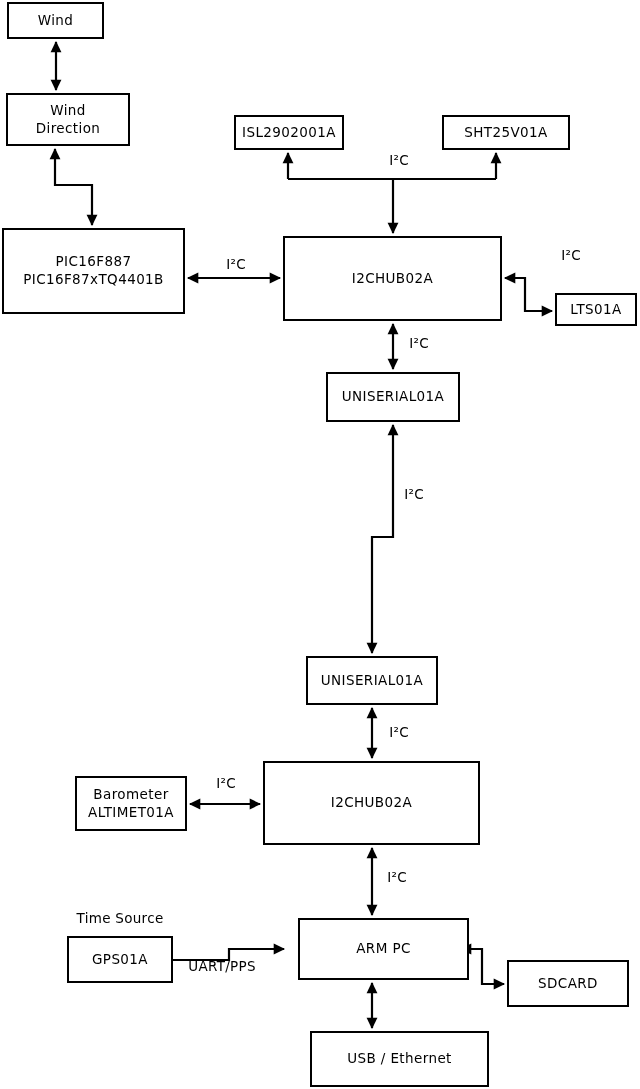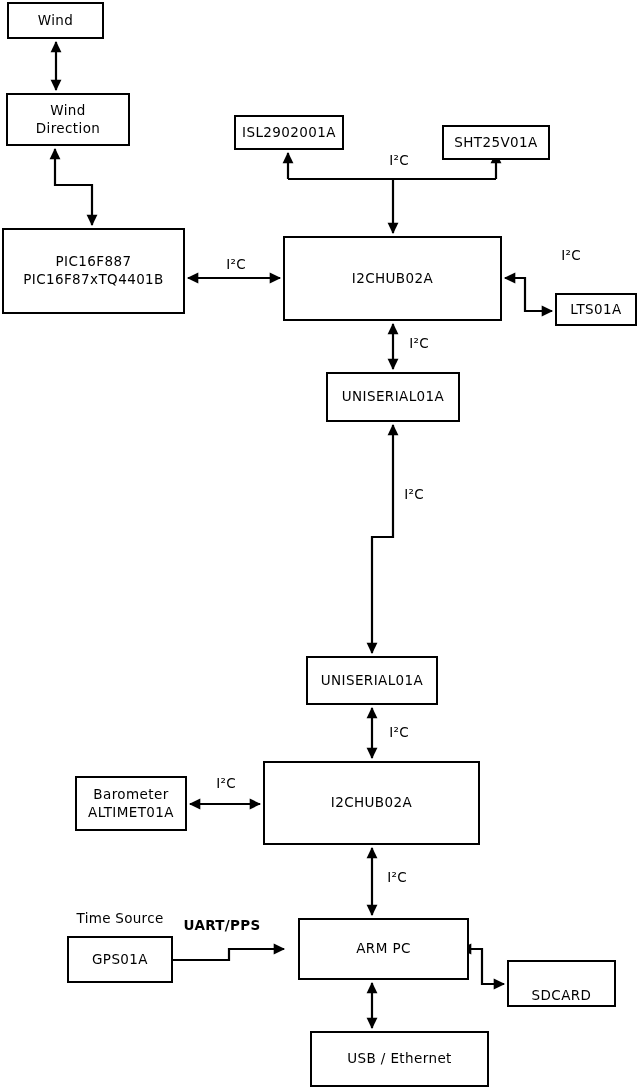--- a/index.html
+++ b/index.html
@@ -30,42 +30,42 @@
     transform:translate(-50%,-50%);
     font-size:13.5px;
     letter-spacing:0.3px;
     white-space:nowrap;
   }
   
   #node-anemo        {left:7px;   top:2px;    width:97px;  height:37px;}
   #node-wind         {left:6px;   top:93px;   width:124px; height:53px;}
   #node-pic          {left:2px;   top:228px;  width:183px; height:86px;}
   #node-isl          {left:234px; top:115px;  width:110px; height:35px;}
-  #node-sht          {left:442px; top:125px;  width:108px; height:35px;}
+  #node-sht          {left:442px; top:115px;  width:128px; height:35px;}
   #node-hub1         {left:283px; top:236px;  width:219px; height:85px;}
   #node-lts          {left:555px; top:293px;  width:82px;  height:33px;}
   #node-uni1         {left:326px; top:372px;  width:134px; height:50px;}
   #node-uni2         {left:306px; top:656px;  width:132px; height:49px;}
   #node-hub2         {left:263px; top:761px;  width:217px; height:84px;}
   #node-baro         {left:75px;  top:776px;  width:112px; height:55px;}
   #node-armpc        {left:287px; top:918px;  width:171px; height:62px;margin-left:11px;}
   #node-gps          {left:67px;  top:936px;  width:106px; height:47px;}
-  #node-sdcard       {left:507px; top:960px;  width:109px; height:47px;justify-content:flex-end;}
+  #node-sdcard       {left:507px; top:960px;  width:122px; height:47px;}
   #node-usb          {left:282px; top:1031px; width:179px; height:56px;margin-left:28px;}
   
   #lbl-i2c-junction   {left:399px; top:160px;}
   #lbl-i2c-pic-hub    {left:236px; top:264px;}
   #lbl-i2c-hub-lts    {left:571px; top:255px;}
   #lbl-i2c-hub1-uni1  {left:419px; top:343px;}
   #lbl-i2c-uni1-uni2  {left:414px; top:494px;}
   #lbl-i2c-uni2-hub2  {left:399px; top:732px;}
   #lbl-i2c-baro-hub2  {left:226px; top:783px;}
   #lbl-i2c-hub2-arm   {left:397px; top:877px;}
   #lbl-time-source    {left:120px; top:918px;}
-  #lbl-uart-pps       {left:222px; top:925px;font-weight:bold;}
+  #lbl-uart-pps       {left:222px; top:966px;}
   path.edge{fill:none;stroke:#000000;stroke-width:2.2px;}
 </style>
 </head>
 <body>
 
 <div id="canvas">
 
   <svg id="edges" width="640" height="1089" viewBox="0 0 640 1089" xmlns="http://www.w3.org/2000/svg">
     <defs>
       <marker id="arr" viewBox="0 0 12 12" markerWidth="13" markerHeight="13" refX="10.5" refY="6" orient="auto-start-reverse" markerUnits="userSpaceOnUse">

